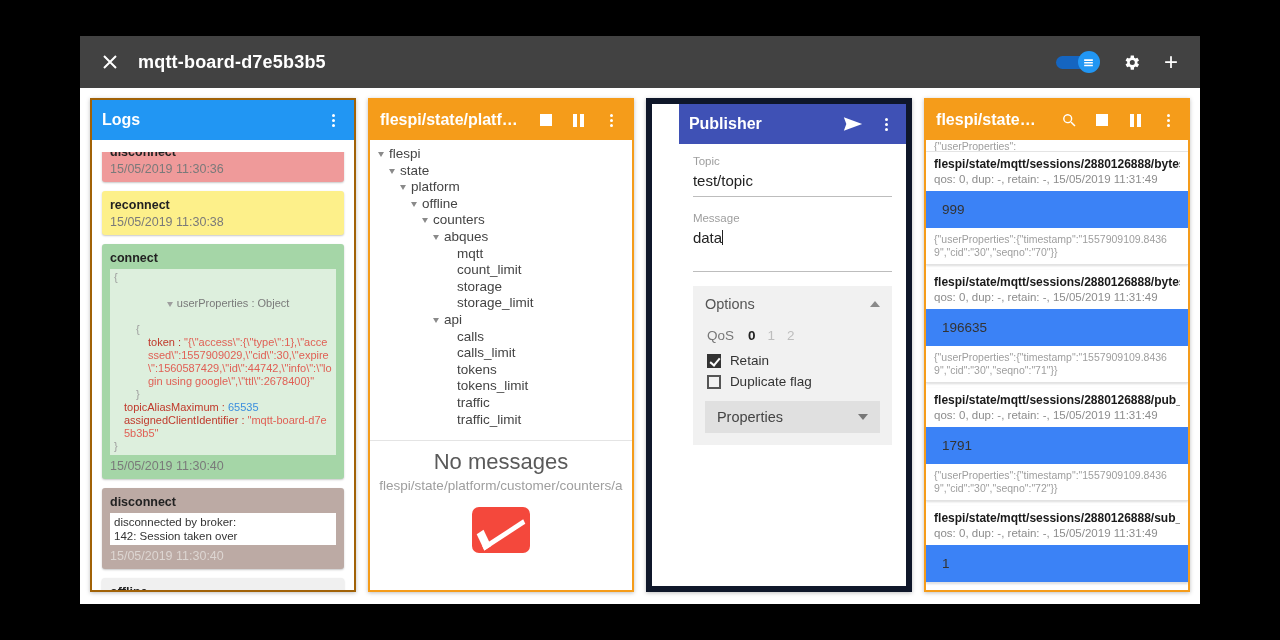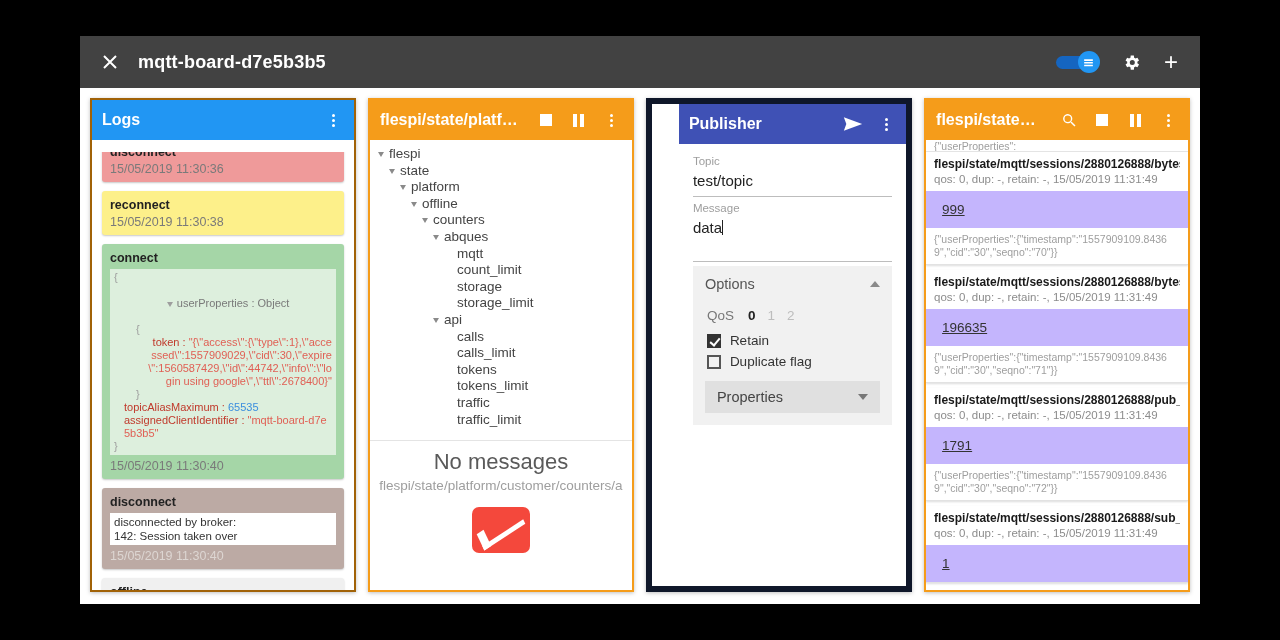--- a/index.html
+++ b/index.html
@@ -53,21 +53,21 @@
   .tnode{white-space:nowrap;}
   .tcar{display:inline-block;width:0;height:0;border-left:3.5px solid transparent;border-right:3.5px solid transparent;border-top:5px solid #8a8a8a;margin-right:5px;vertical-align:middle;}
   .tpad{display:inline-block;width:13px;}
   .nomsg{position:absolute;left:0;right:0;bottom:0;top:300px;border-top:1px solid #e4e4e4;background:#fff;text-align:center;}
   .nomsg .h{font-size:22px;color:#5a5a5a;margin-top:8px;}
   .nomsg .sub{font-size:13.5px;color:#9e9e9e;white-space:nowrap;overflow:hidden;margin-top:3px;}
   .envelope{width:58px;height:46px;background:#f4483c;border-radius:7px;margin:14px auto 0 auto;position:relative;overflow:hidden;}
   .envelope:after{content:"";position:absolute;left:11px;top:11px;width:30px;height:16px;border-left:6px solid #fff;border-bottom:6px solid #fff;transform:skewX(-28deg) rotate(-45deg) scale(1.05);}
   
   .pub{padding:10px 14px 0 14px;box-sizing:border-box;}
-  .fld{margin-bottom:4px;}
+  .fld{margin-bottom:14px;}
   .fld .lab{font-size:11.5px;color:#9e9e9e;line-height:15px;}
   .fld .val{font-size:15px;color:#222;line-height:24px;border-bottom:1px solid #bdbdbd;padding-bottom:3px;}
   .fld .val.msg{min-height:42px;}
   .cursor{display:inline-block;width:1px;height:15px;background:#222;vertical-align:-2px;}
   .opts{background:#f1f1f1;padding:10px 12px 12px 12px;}
   .opts .ohead{display:flex;align-items:center;font-size:14.5px;color:#555;}
   .opts .ohead .ar{margin-left:auto;width:0;height:0;border-left:5px solid transparent;border-right:5px solid transparent;border-bottom:6px solid #8a8a8a;}
   .qos{display:flex;align-items:center;gap:12px;margin:16px 0 10px 2px;font-size:13.5px;color:#777;}
   .qos .lbl{color:#777;margin-right:2px;}
   .qos .o{color:#bdbdbd;}
@@ -78,21 +78,21 @@
   .box.on:after{content:"";position:absolute;left:3px;top:0px;width:4px;height:8px;border-right:2px solid #fff;border-bottom:2px solid #fff;transform:rotate(40deg);}
   .propsel{background:#e0e0e0;margin-top:12px;height:32px;display:flex;align-items:center;padding:0 12px;font-size:14.5px;color:#444;}
   .propsel .ar{margin-left:auto;width:0;height:0;border-left:5px solid transparent;border-right:5px solid transparent;border-top:6px solid #777;}
   
   .msgs{overflow:hidden;height:100%;}
   .mcut{font-size:10.5px;color:#9e9e9e;padding:0 8px;line-height:12px;height:11px;overflow:hidden;background:#fff;border-bottom:1px solid #e6e6e6;}
   .mcard{background:#fff;border-bottom:1px solid #e2e2e2;margin-bottom:5px;box-shadow:0 1px 2px rgba(0,0,0,.14);}
   .mtop{padding:5px 8px 4px 8px;}
   .mtopic{font-size:12px;font-weight:bold;color:#1a1a1a;white-space:nowrap;overflow:hidden;line-height:15px;}
   .mmeta{font-size:11.5px;color:#8c8c8c;line-height:15px;white-space:nowrap;}
-  .mpay{background:#c4b5fd;padding:11px 8px 11px 16px;font-size:13.5px;color:#333;text-decoration:underline;}
+  .mpay{background:#3b82f6;padding:11px 8px 11px 16px;font-size:13.5px;color:#333;}
   .mprops{padding:5px 8px 6px 8px;font-size:10.5px;color:#9e9e9e;line-height:12.5px;word-break:break-all;}
 </style>
 </head>
 <body>
 
 <div class="page">
 
   <div class="toolbar">
     <div class="tb-close">
       <svg width="16" height="16" viewBox="0 0 16 16">
@@ -146,21 +146,21 @@
         </div>
 
         <div class="log-card" style="background:#a5d6a7">
           <div class="lt">connect</div>
           <div class="log-inner">
             <div class="jrow"><span class="j-brace">{</span></div>
             <div class="jrow" style="padding-left:10px;">
               <span class="caret"></span><span class="j-lbl">userProperties</span><span class="j-lbl"> : </span><span class="j-lbl">Object</span>
             </div>
             <div class="jrow" style="padding-left:22px;"><span class="j-brace">{</span></div>
-            <div class="jrow" style="padding-left:34px;text-align:right;"><span class="j-key">token : </span><span class="j-str">"{\"access\":{\"type\":1},\"accessed\":1557909029,\"cid\":30,\"expire\":1560587429,\"id\":44742,\"info\":\"login using google\",\"ttl\":2678400}"</span></div>
+            <div class="jrow" style="padding-left:34px;"><span class="j-key">token : </span><span class="j-str">"{\"access\":{\"type\":1},\"accessed\":1557909029,\"cid\":30,\"expire\":1560587429,\"id\":44742,\"info\":\"login using google\",\"ttl\":2678400}"</span></div>
             <div class="jrow" style="padding-left:22px;"><span class="j-brace">}</span></div>
             <div class="jrow" style="padding-left:10px;"><span class="j-key">topicAliasMaximum : </span><span class="j-num">65535</span></div>
             <div class="jrow" style="padding-left:10px;"><span class="j-key">assignedClientIdentifier : </span><span class="j-str">"mqtt-board-d7e5b3b5"</span></div>
             <div class="jrow"><span class="j-brace">}</span></div>
           </div>
           <div class="ts">15/05/2019 11:30:40</div>
         </div>
 
         <div class="log-card" style="background:#bcaaa4">
           <div class="lt">disconnect</div>

